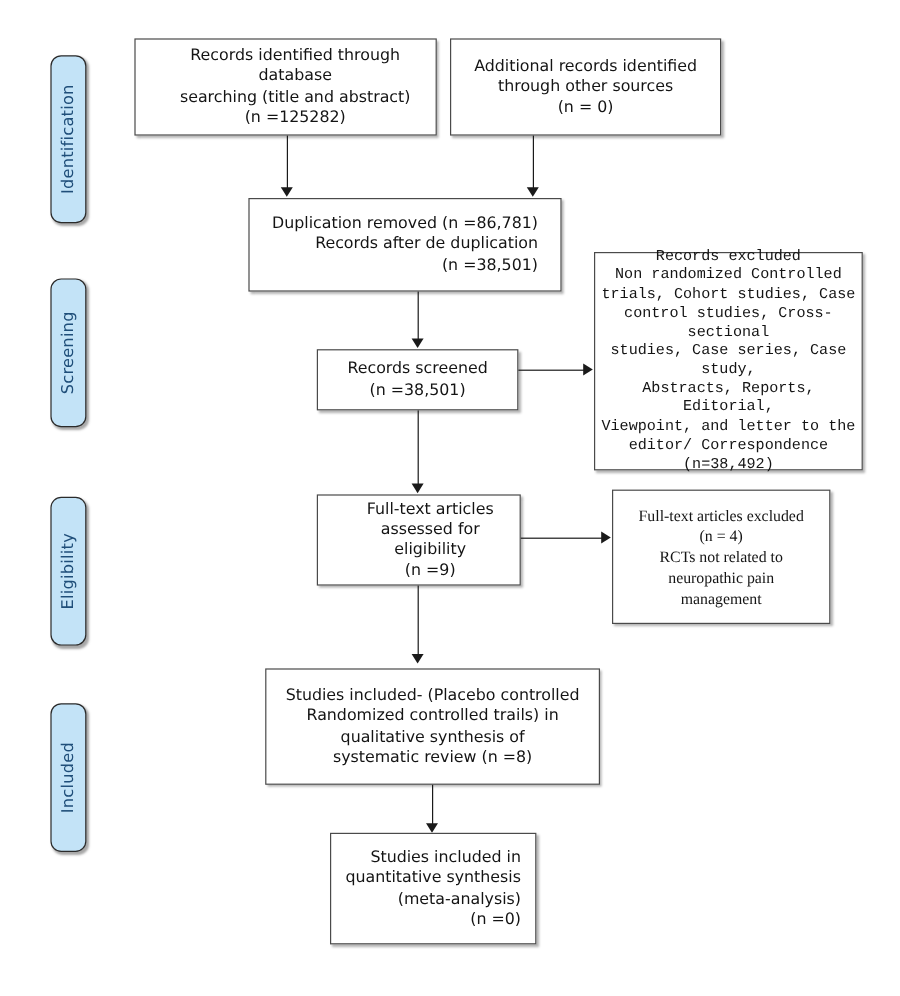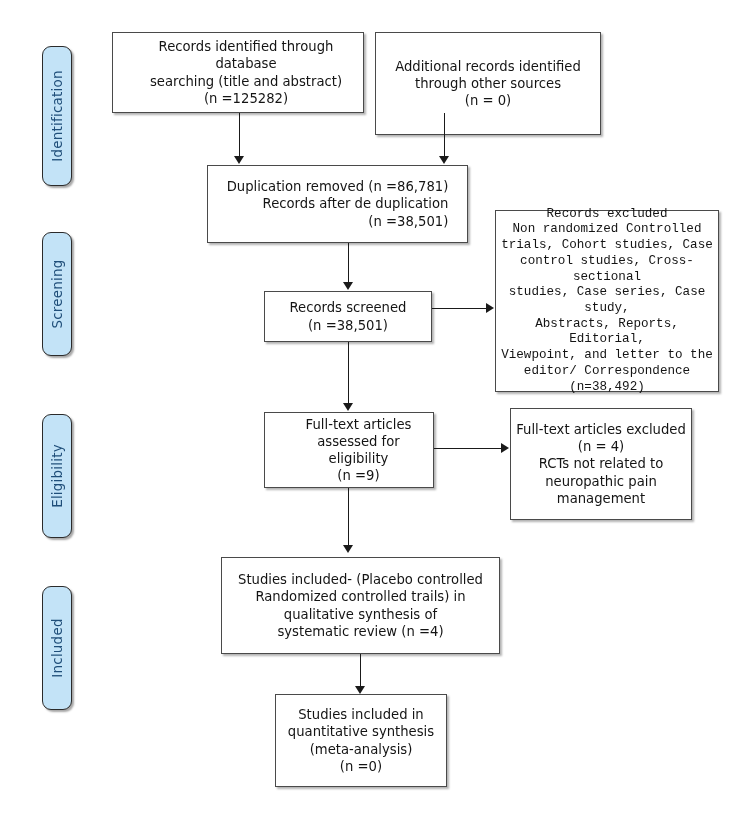--- a/index.html
+++ b/index.html
@@ -103,21 +103,21 @@
   <div class="stage" style="left:42px; top:586px; width:30px; height:124px;">
     <span class="stage-label">Included</span>
   </div>
 
   <div class="box" style="left:112px; top:32px; width:252px; height:81px;padding-left:21px;">
     <span class="box-text">Records identified through database
 searching (title and abstract)
 (n =125282)</span>
   </div>
 
-  <div class="box" style="left:375px; top:32px; width:226px; height:103px;">
+  <div class="box" style="left:375px; top:32px; width:226px; height:81px;">
     <span class="box-text">Additional records identified
 through other sources
 (n = 0)</span>
   </div>
 
   <div class="vline" style="left:239px; top:113px; height:44px;"></div>
   <div class="arrow-down" style="left:234px; top:156px;"></div>
 
   <div class="vline" style="left:444px; top:113px; height:44px;"></div>
   <div class="arrow-down" style="left:439px; top:156px;"></div>
@@ -156,41 +156,41 @@
 
   <div class="box" style="left:264px; top:412px; width:170px; height:76px;padding-left:24px;">
     <span class="box-text">Full-text articles
 assessed for eligibility
 (n =9)</span>
   </div>
 
   <div class="hline" style="left:434px; top:448px; width:68px;"></div>
   <div class="arrow-right" style="left:501px; top:443px;"></div>
 
-  <div class="box" style="left:510px; top:408px; width:182px; height:112px;">
+  <div class="box" style="left:510px; top:408px; width:182px; height:112px;font-family:Liberation Serif, serif;">
     <span class="box-text">Full-text articles excluded
 (n = 4)
 RCTs not related to
 neuropathic pain
 management</span>
   </div>
 
   <div class="vline" style="left:348px; top:488px; height:58px;"></div>
   <div class="arrow-down" style="left:343px; top:545px;"></div>
 
   <div class="box" style="left:221px; top:557px; width:279px; height:97px;">
     <span class="box-text">Studies included- (Placebo controlled
 Randomized controlled trails) in
 qualitative synthesis of
-systematic review (n =4)</span>
+systematic review (n =8)</span>
   </div>
 
   <div class="vline" style="left:360px; top:654px; height:33px;"></div>
   <div class="arrow-down" style="left:355px; top:686px;"></div>
 
-  <div class="box" style="left:275px; top:694px; width:172px; height:93px;">
+  <div class="box" style="left:275px; top:694px; width:172px; height:93px;text-align:right;">
     <span class="box-text">Studies included in
 quantitative synthesis
 (meta-analysis)
 (n =0)</span>
   </div>
 
 </div>
 
 </body></html>

